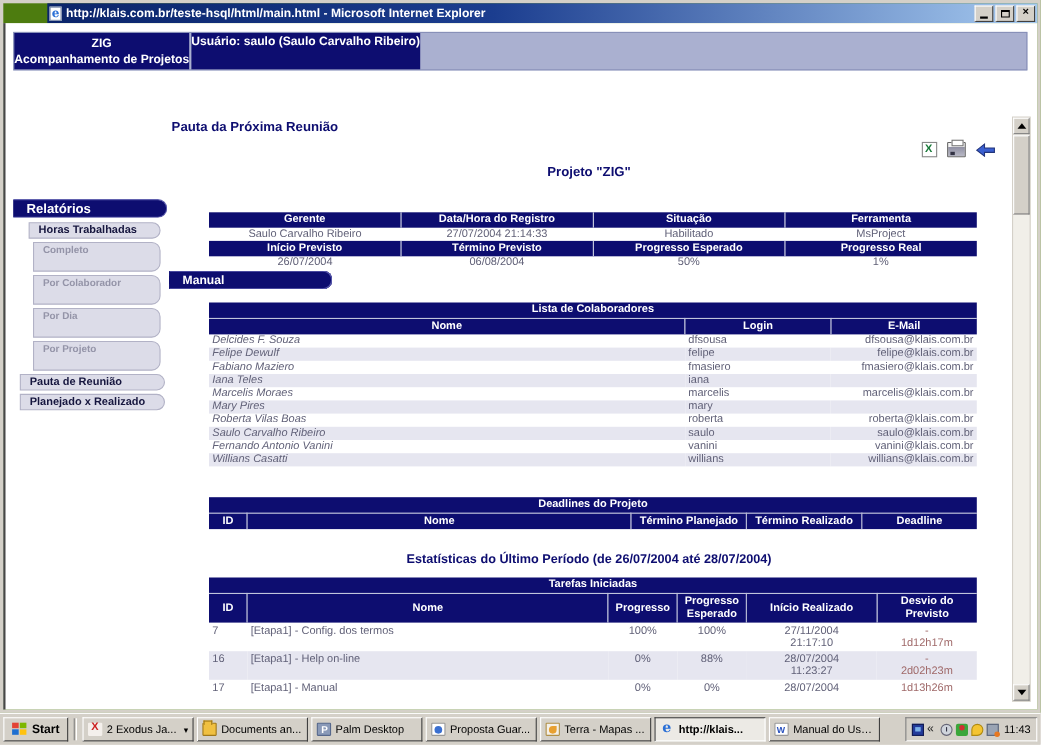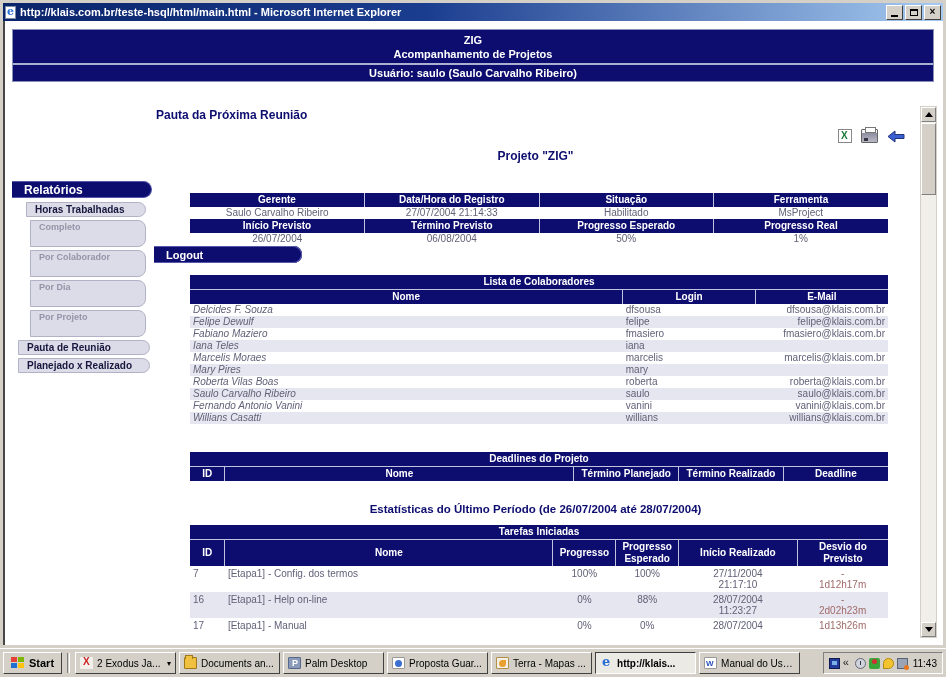--- a/index.html
+++ b/index.html
@@ -5,21 +5,21 @@
   * { box-sizing: border-box; }
   html,body { margin:0; padding:0; }
   body {
     width:946px; height:677px; position:relative; overflow:hidden;
     background:#d4d0c8; font-family:"Liberation Sans", sans-serif;
   }
 
   
   .window {
     position:absolute; left:0; top:0; width:946px; height:648px;
-    border:3px solid #d4d0c8; background:#ec4899;
+    border:3px solid #d4d0c8; background:#4d7c0f;padding-left:40px;
   }
   .titlebar {
     height:18px; display:flex; align-items:center; padding:0 2px;
     background:linear-gradient(to right,#0a246a 0%,#1b3d8f 45%,#a6caf0 100%);
   }
   .doc-icon {
     width:11px; height:13px; background:#fff; border:1px solid #7a8aa8;
     position:relative; flex:none;
   }
   .doc-icon::before {
@@ -41,21 +41,21 @@
 
   .client {
     position:absolute; left:0; right:0; top:18px; bottom:0;
     background:#fff; border-left:2px solid #474747; overflow:hidden;
   }
 
   
   .page-header {
     position:absolute; left:7px; right:9px; top:8px;
     background:#aab0d0; border:1px solid #8890b8;
-    display:flex; flex-direction:column; gap:2px;
+    display:flex; flex-direction:row; gap:2px;
     text-align:center; color:#fff; font-weight:bold; font-size:11px;
   }
   .ph-top { background:#0d0d70; padding:3px 0 2px 0; }
   .ph-top div { line-height:14px; }
   .ph-user { background:#0d0d70; line-height:16px; }
 
   
   .sidebar { position:absolute; left:0; top:160px; width:152px; }
   .sb {
     cursor:default; white-space:nowrap; overflow:hidden;
@@ -233,21 +233,21 @@
         <div class="sb head" data-name="sidebar-item-relatorios">Relatórios</div>
         <div class="sb sub" data-name="sidebar-item-horas-trabalhadas">Horas Trabalhadas</div>
         <div class="sb sub muted" data-name="sidebar-item-completo">Completo</div>
         <div class="sb sub muted" data-name="sidebar-item-por-colaborador">Por Colaborador</div>
         <div class="sb sub muted" data-name="sidebar-item-por-dia">Por Dia</div>
         <div class="sb sub muted" data-name="sidebar-item-por-projeto">Por Projeto</div>
         <div class="sb sub sub2" data-name="sidebar-item-pauta-de-reuniao">Pauta de Reunião</div>
         <div class="sb sub sub2" data-name="sidebar-item-planejado-x-realizado">Planejado x Realizado</div>
         <div class="sb main" data-name="sidebar-item-arquivo-morto">Arquivo Morto</div>
         <div class="sb main" data-name="sidebar-item-cadastros">Cadastros</div>
-        <div class="sb main" data-name="sidebar-item-logout">Logout</div>
+        <div class="sb main" data-name="sidebar-item-logout">Manual</div>
       </div>
 
     <div class="main" data-name="main-frame">
       <div class="h-pauta" data-name="page-title">Pauta da Próxima Reunião</div>
 
       <div class="icons-row" data-name="report-toolbar">
         <span class="tool-ic" data-name="excel-export-icon">
             <span class="ic-excel"></span>
           </span>
         <span class="tool-ic" data-name="print-icon">

